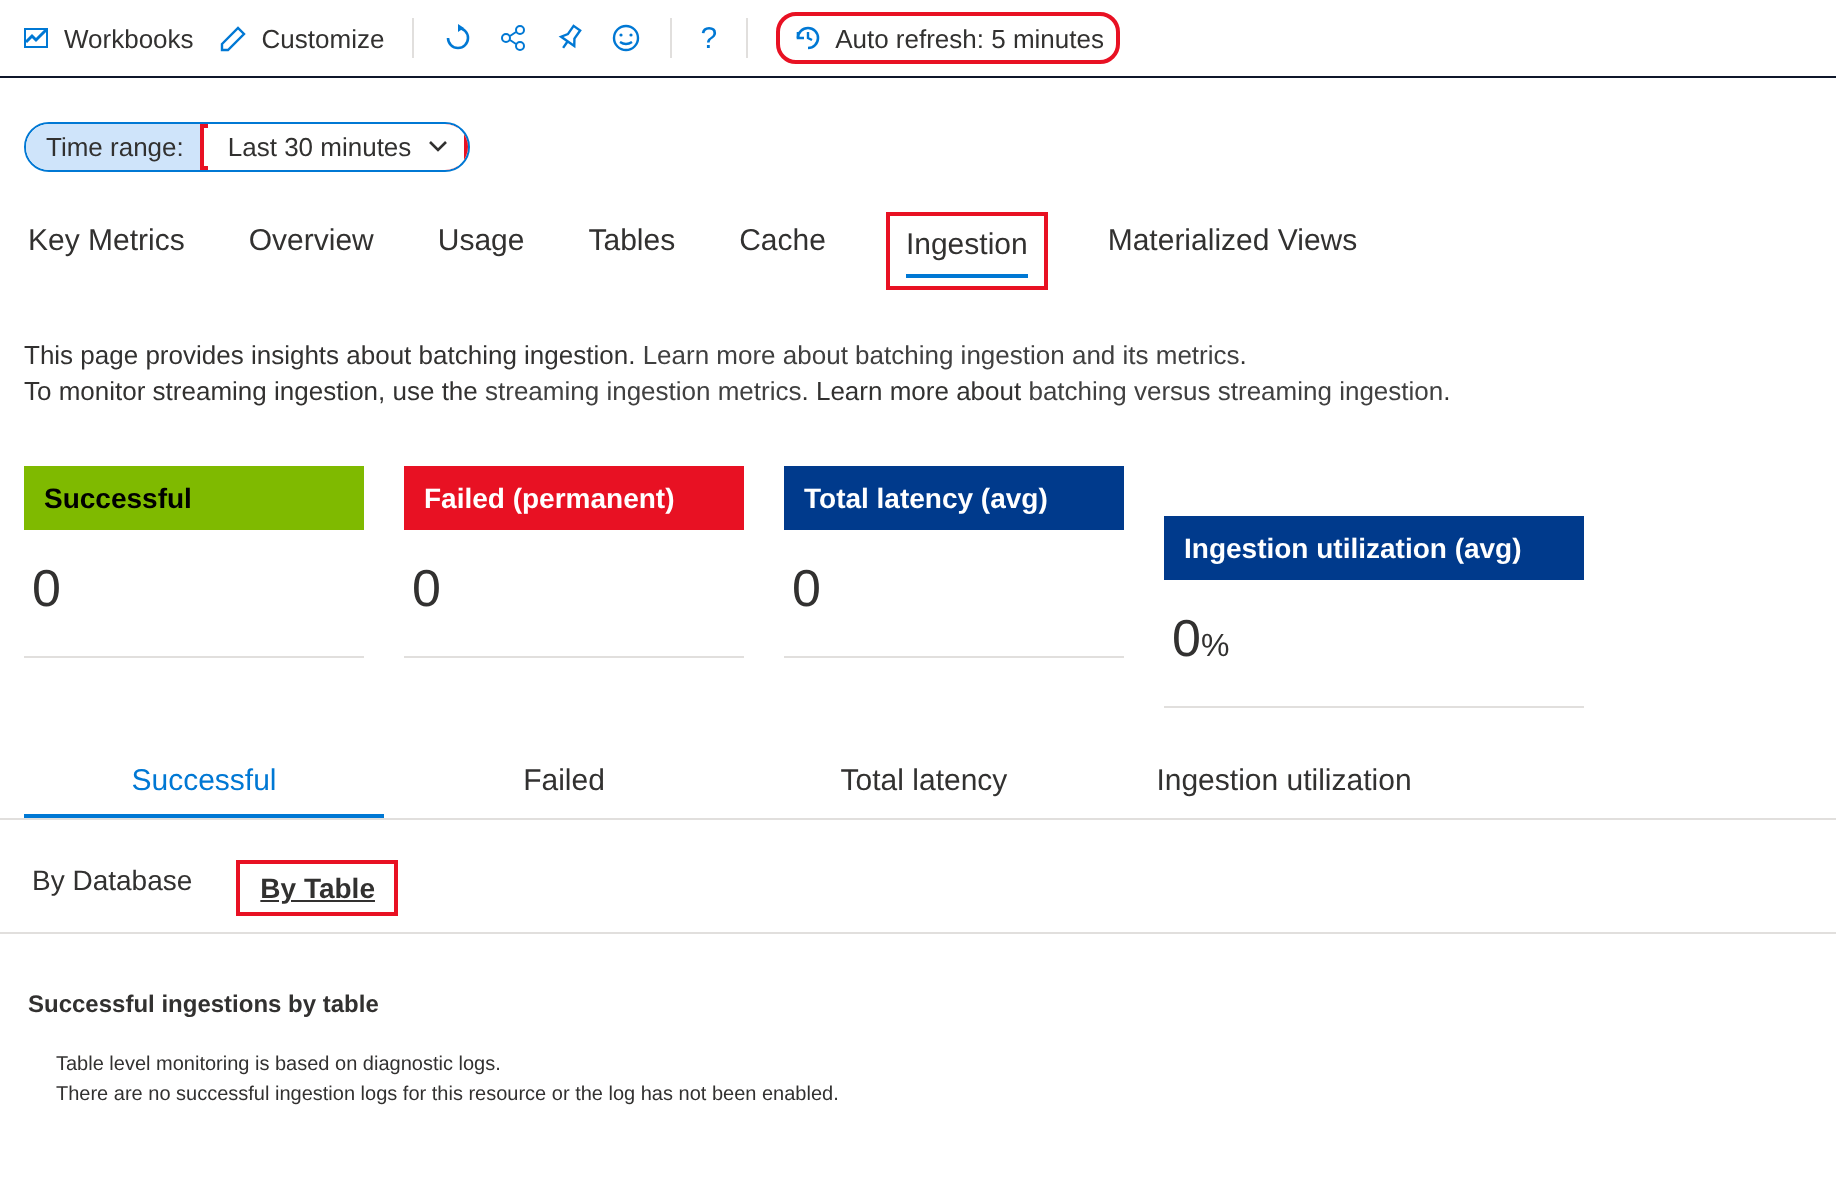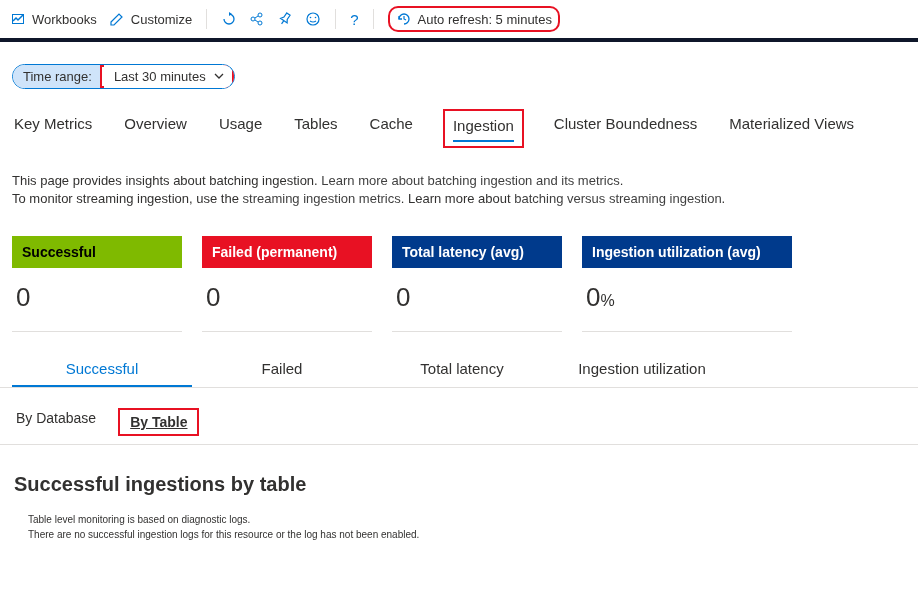--- a/index.html
+++ b/index.html
@@ -8,21 +8,21 @@
       font-size: 13px;
       color: #323130;
       background: #fff;
       width: 918px;
     }
     .toolbar {
       display: flex;
       align-items: center;
       gap: 12px;
       padding: 6px 10px;
-      border-bottom: 4px solid #0f172a;
+      border-bottom: 1px solid #0f172a;
     }
     .toolbar-item {
       display: flex;
       align-items: center;
       gap: 6px;
       cursor: pointer;
       color: #323130;
     }
     .toolbar-icon {
       width: 16px;
@@ -152,21 +152,21 @@
     .group-tab { cursor: pointer; padding: 2px 2px; }
     .group-tab.active { font-weight: 600; text-decoration: underline; }
     .group-highlight {
       border: 2px solid #e81123;
       padding: 4px 8px;
       display: inline-block;
     }
     .section-title {
       font-weight: 600;
       padding: 28px 14px 8px 14px;
-      font-size: 20px;
+      font-size: 12px;
       border-top: 1px solid #e1dfdd;
     }
     .section-body {
       padding: 8px 28px 20px 28px;
       font-size: 10px;
       line-height: 1.5;
     }
     svg { display: block; }
   </style>
 </head>
@@ -252,21 +252,20 @@
 
 <div class="main-tabs">
   <span class="main-tab">Key Metrics</span>
   <span class="main-tab">Overview</span>
   <span class="main-tab">Usage</span>
   <span class="main-tab">Tables</span>
   <span class="main-tab">Cache</span>
   <span class="tab-highlight">
     <span class="main-tab active" style="padding:2px 0 6px 0;display:inline-block;">Ingestion</span>
   </span>
-  <span class="main-tab">Cluster Boundedness</span>
   <span class="main-tab">Materialized Views</span>
 </div>
 
 <div class="desc">
   <span>This page provides insights about batching ingestion. </span><a>Learn more about batching ingestion and its metrics</a><span>.</span><br>
   <span>To monitor streaming ingestion, use the </span><a>streaming ingestion metrics</a><span>. Learn more about </span><a>batching versus streaming ingestion</a><span>.</span>
 </div>
 
 <div class="cards">
   <div class="card">
@@ -275,21 +274,21 @@
   </div>
   <div class="card">
     <div class="card-header card-red">Failed (permanent)</div>
     <div class="card-value">0</div>
   </div>
   <div class="card">
     <div class="card-header card-blue">Total latency (avg)</div>
     <div class="card-value">0</div>
   </div>
   <div class="card" style="width:210px;">
-    <div class="card-header card-blue" style="width:210px;">Ingestion utilization (avg)</div>
+    <div class="card-header card-blue" style="width:210px;margin-top:25px;">Ingestion utilization (avg)</div>
     <div class="card-value">
       <span>0</span><span class="unit">%</span>
     </div>
   </div>
 </div>
 
 <div class="sub-tabs">
   <span class="sub-tab active">Successful</span>
   <span class="sub-tab">Failed</span>
   <span class="sub-tab">Total latency</span>

